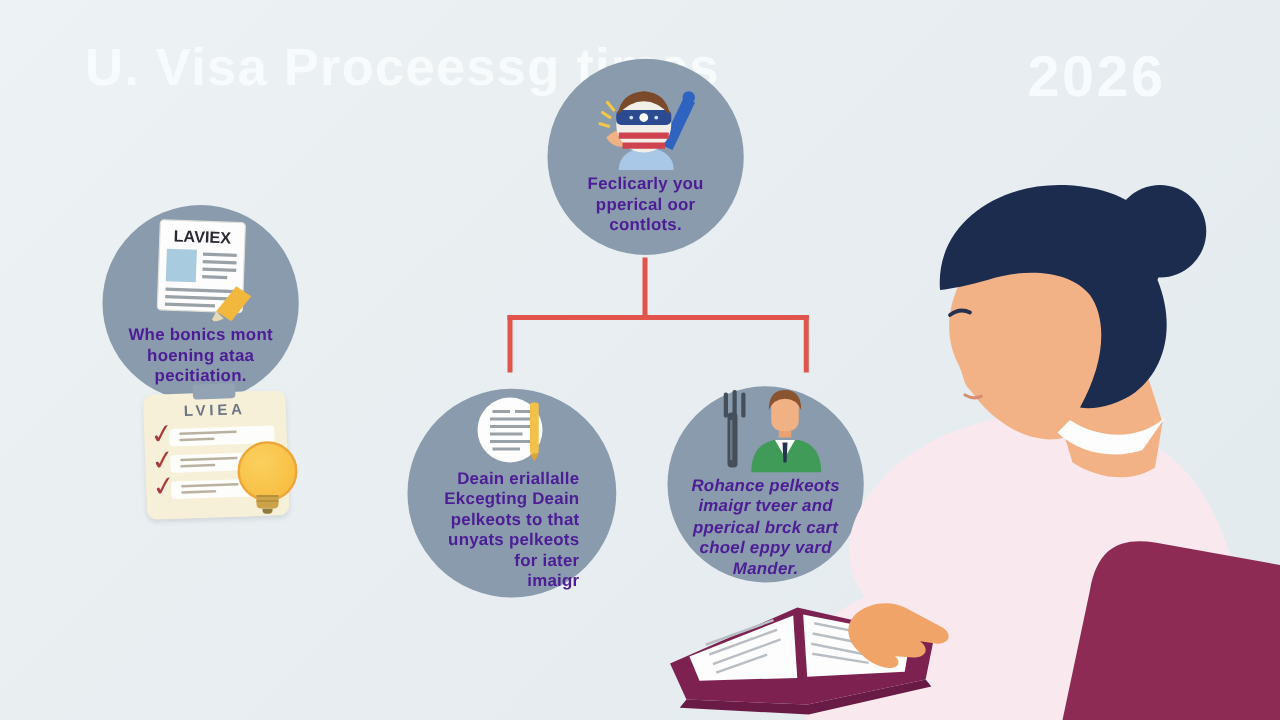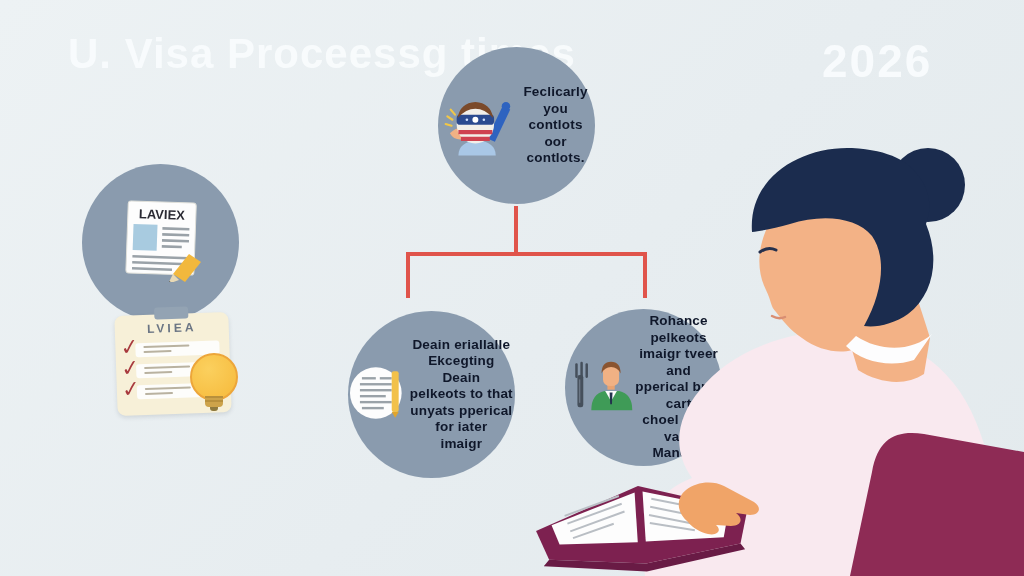--- a/index.html
+++ b/index.html
@@ -18,27 +18,27 @@
     font-size:46px;font-weight:800;letter-spacing:2px;
     color:rgba(249,252,253,0.95);
   }
   .conn{position:absolute;background:#e0544b;}
   #conn-v-top{left:514px;top:206px;width:4px;height:48px;}
   #conn-h{left:406px;top:252px;width:241px;height:4px;}
   #conn-v-left{left:406px;top:252px;width:4px;height:46px;}
   #conn-v-right{left:643px;top:252px;width:4px;height:46px;}
   .circle{
     position:absolute;border-radius:50%;background:#8a9bae;
-    display:flex;flex-direction:row;align-items:center;justify-content:center;
-    text-align:center;color:#0f172a;font-weight:700;
+    display:flex;flex-direction:column;align-items:center;justify-content:center;
+    text-align:center;color:#4c1d95;font-weight:700;
   }
   #circle-top{left:438px;top:47px;width:157px;height:157px;}
   #circle-left{left:82px;top:164px;width:157px;height:157px;}
-  #circle-bl{left:348px;top:311px;width:167px;height:167px;}
-  #circle-br{left:565px;top:309px;width:157px;height:157px;}
+  #circle-bl{left:326px;top:311px;width:167px;height:167px;text-align:right;}
+  #circle-br{left:534px;top:309px;width:157px;height:157px;font-style:italic;}
   .circle .lines{font-size:13.5px;line-height:16.5px;letter-spacing:0.2px;}
   .circle .lines span{display:block;}
   .circle svg{display:block;margin-bottom:3px;}
   
   .card{
     position:absolute;left:116px;top:314px;width:114px;height:100px;
     background:#f7f0d8;border-radius:8px;transform:rotate(-2deg);
     box-shadow:0 2px 4px rgba(90,100,110,0.18);
   }
   .card .clip{position:absolute;left:40px;top:-7px;width:34px;height:12px;background:#93a3b3;border-radius:3px;}
@@ -95,21 +95,21 @@
         <path d="M23 30 Q26 12 44 11 Q62 12 65 30 Q55 19 44 19 Q33 19 23 30 Z" fill="#7b4a2a"></path>
       </g>
       <g stroke="#f2c746" stroke-width="2.5" stroke-linecap="round">
         <path d="M11 28 L17 32"></path>
           <path d="M9 37 L16 39"></path>
           <path d="M15 20 L20 26"></path>
       </g>
     </svg>
     <div class="lines">
       <span>Feclicarly you</span>
-      <span>contlots oor</span>
+      <span>pperical oor</span>
       <span>contlots.</span>
     </div>
   </div>
 
   <div class="circle" id="circle-left">
     <svg width="96" height="82" viewBox="0 0 96 82">
       <g transform="rotate(2 48 40)">
         <rect x="14" y="2" width="68" height="72" rx="3" fill="#fdfdfd" stroke="#e0e0da"></rect>
         <text x="48" y="19" text-anchor="middle" font-size="13" font-weight="bold" fill="#2a2a33" font-family="Liberation Sans, sans-serif">LAVIEX</text>
         <rect x="20" y="25" width="24" height="26" fill="#a8cbe0"></rect>
@@ -122,20 +122,25 @@
             <rect x="20" y="62" width="56" height="2.6"></rect>
           <rect x="20" y="68" width="40" height="2.6"></rect>
         </g>
       </g>
       <g>
         <path d="M60 74 L76 54 L88 62 L72 82 Z" fill="#f2b83d"></path>
         <path d="M60 74 L55 84 L66 80 Z" fill="#e8d9b5"></path>
         <path d="M56.5 81 L55 84 L58.5 82.8 Z" fill="#4a4a4a"></path>
       </g>
     </svg>
+    <div class="lines">
+      <span>Whe bonics mont</span>
+      <span>hoening ataa</span>
+      <span>pecitiation.</span>
+    </div>
   </div>
 
   <div class="circle" id="circle-bl">
     <svg width="60" height="56" viewBox="0 0 60 56">
       <circle cx="28" cy="28" r="26" fill="#fdfdfd"></circle>
       <g fill="#9aa2a8">
         <rect x="14" y="12" width="14" height="2.4"></rect>
           <rect x="32" y="12" width="12" height="2.4"></rect>
         <rect x="12" y="18" width="32" height="2.4"></rect>
           <rect x="12" y="24" width="32" height="2.4"></rect>
@@ -143,21 +148,21 @@
           <rect x="12" y="36" width="32" height="2.4"></rect>
         <rect x="14" y="42" width="22" height="2.4"></rect>
       </g>
       <rect x="44" y="6" width="7" height="41" rx="2" fill="#f2c14a"></rect>
       <path d="M44 47 L51 47 L47.5 53 Z" fill="#e0a52e"></path>
     </svg>
     <div class="lines">
       <span>Deain eriallalle</span>
       <span>Ekcegting Deain</span>
       <span>pelkeots to that</span>
-      <span>unyats pperical</span>
+      <span>unyats pelkeots</span>
       <span>for iater</span>
       <span>imaigr</span>
     </div>
   </div>
 
   <div class="circle" id="circle-br">
     <svg width="96" height="66" viewBox="0 0 96 66">
       <g fill="#454f5b">
         <rect x="17" y="18" width="8" height="44" rx="3"></rect>
         <rect x="14" y="2" width="3.4" height="20" rx="1.5"></rect>

